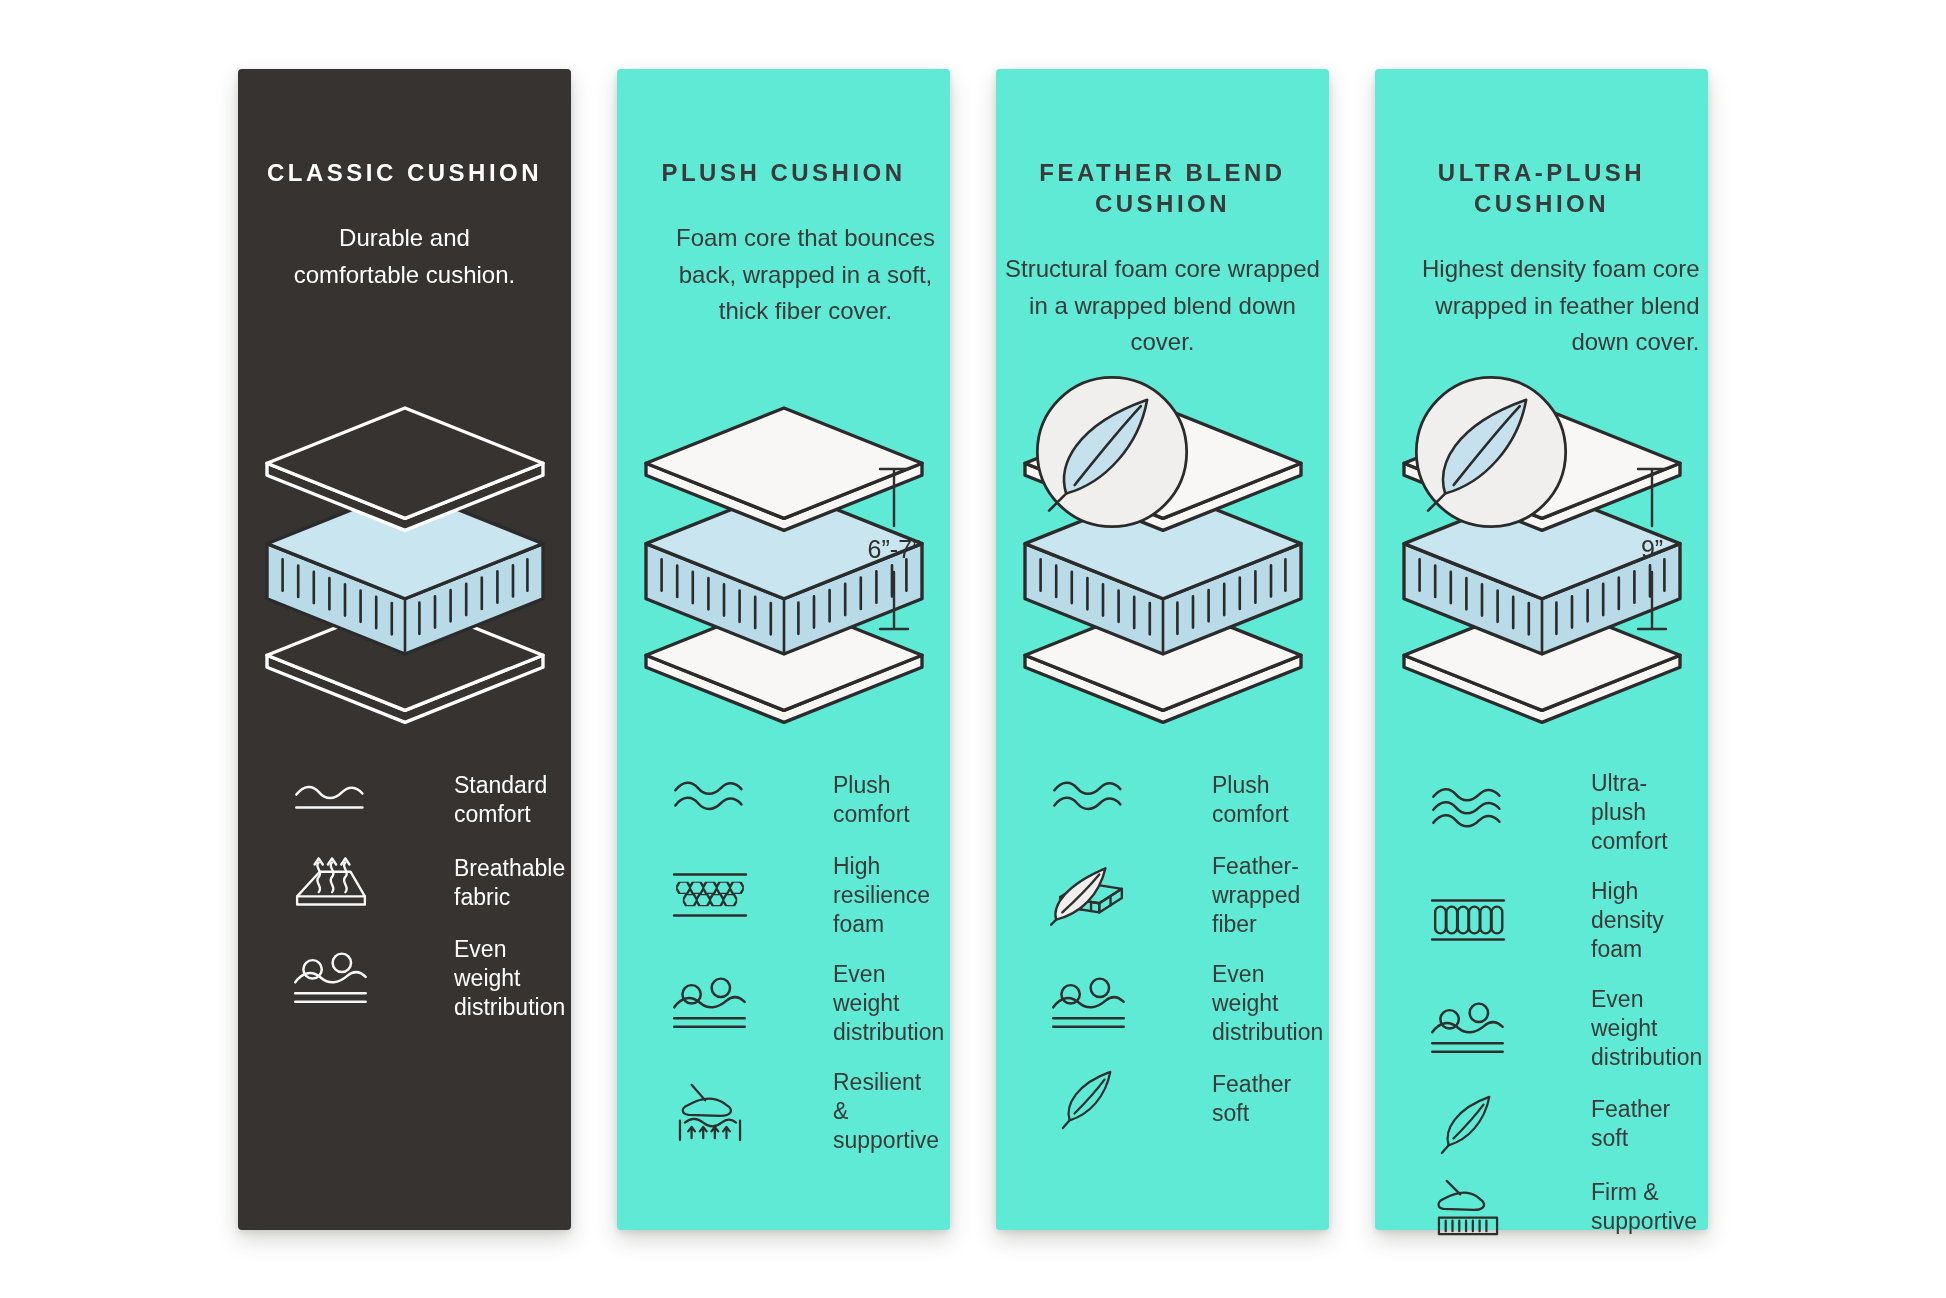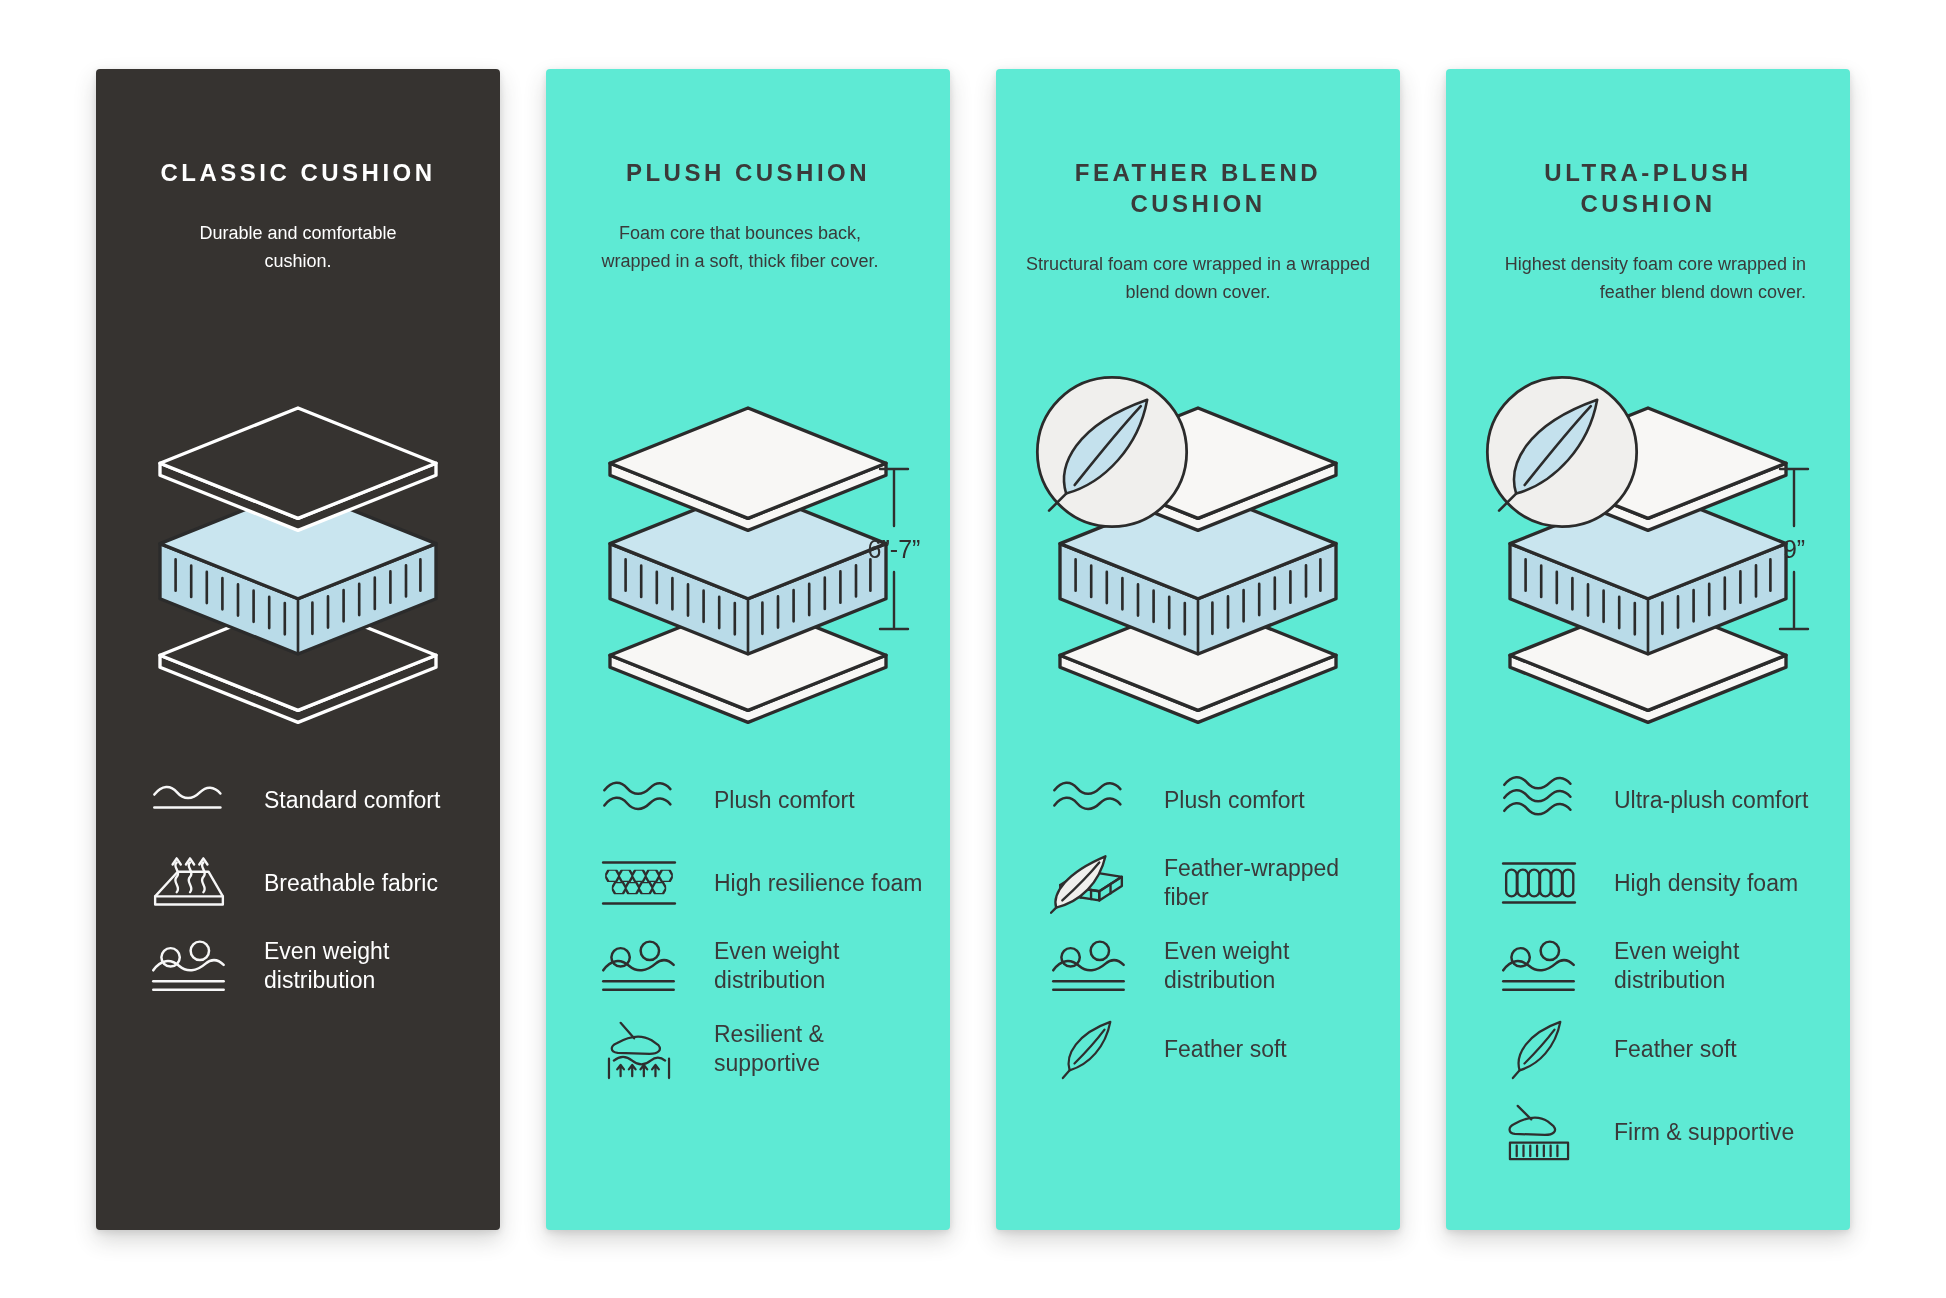--- a/index.html
+++ b/index.html
@@ -3,37 +3,37 @@
 <meta charset="utf-8">
 <style>
   html,body{margin:0;padding:0;}
   body{
     width:1946px;height:1298px;background:#ffffff;
     font-family:"Liberation Sans", sans-serif;
     -webkit-font-smoothing:antialiased;
   }
   .row{display:flex;gap:46px;justify-content:center;align-items:flex-start;padding-top:69px;}
   .panel{
-    width:404px;height:1161px;border-radius:4px;position:relative;
+    width:333px;height:1161px;border-radius:4px;position:relative;
     box-shadow:0 10px 22px rgba(50,48,46,.20), 0 2px 6px rgba(50,48,46,.12);
   }
   .panel.dark{background:#363330;color:#ffffff;--icon:#f7f7f7;--slab-fill:#363330;--slab-stroke:#ffffff;--panel-bg:#363330;}
   .panel.light{background:#5eead4;color:#3a3a3a;--icon:#2e2e2e;--slab-fill:#f8f7f5;--slab-stroke:#2b2b2b;--panel-bg:#f0efed;}
   .title{margin:88px auto 0;max-width:320px;text-align:center;font-size:24px;font-weight:bold;letter-spacing:3.5px;line-height:1.3;}
-  .desc{margin:32px auto 0;text-align:center;font-size:18px;line-height:1.52;}
+  .desc{margin:32px auto 0;text-align:center;font-size:24px;line-height:1.52;}
   .p0 .desc{max-width:250px;}
   .p1 .desc{max-width:300px;margin-left:44px;}
   .p2 .desc{max-width:386px;}
   .p3 .desc{max-width:316px;text-align:right;}
   .illus{position:absolute;top:325px;left:0;right:0;height:410px;}
   .stack{position:absolute;left:50%;transform:translateX(-50%);top:8px;width:360px;height:330px;}
   .badge{position:absolute;left:36px;top:-22px;width:160px;height:160px;}
   .measure{position:absolute;right:16px;top:70px;width:80px;height:170px;}
   .features{position:absolute;top:700px;left:54px;right:26px;display:flex;flex-direction:column;gap:21px;}
-  .feature{display:flex;align-items:center;min-height:60px;}
+  .feature{display:flex;align-items:center;min-height:60px;gap:48px;}
   .ficon{width:78px;height:62px;flex:none;stroke:var(--icon);fill:none;stroke-width:2.3;stroke-linecap:round;stroke-linejoin:round;}
   .flabel{margin-left:36px;font-size:23px;line-height:1.26;max-width:215px;}
   
   .slab{fill:var(--slab-fill);stroke:var(--slab-stroke);stroke-width:2.8;stroke-linejoin:round;}
   .foam-top{fill:#c9e5ef;stroke:#2b2b2b;stroke-width:2.8;stroke-linejoin:round;}
   .foam-side{fill:#b9dbe8;stroke:#2b2b2b;stroke-width:2.8;stroke-linejoin:round;}
   .stitch{stroke:#2b2b2b;stroke-width:2.2;fill:none;stroke-linecap:round;}
   .badge-circle{fill:var(--panel-bg);stroke:#2b2b2b;stroke-width:2.6;}
   .badge-feather{fill:#c4e1ed;stroke:#2b2b2b;stroke-width:2.4;stroke-linejoin:round;}
   .badge-line{fill:none;stroke:#2b2b2b;stroke-width:2.4;stroke-linecap:round;}

